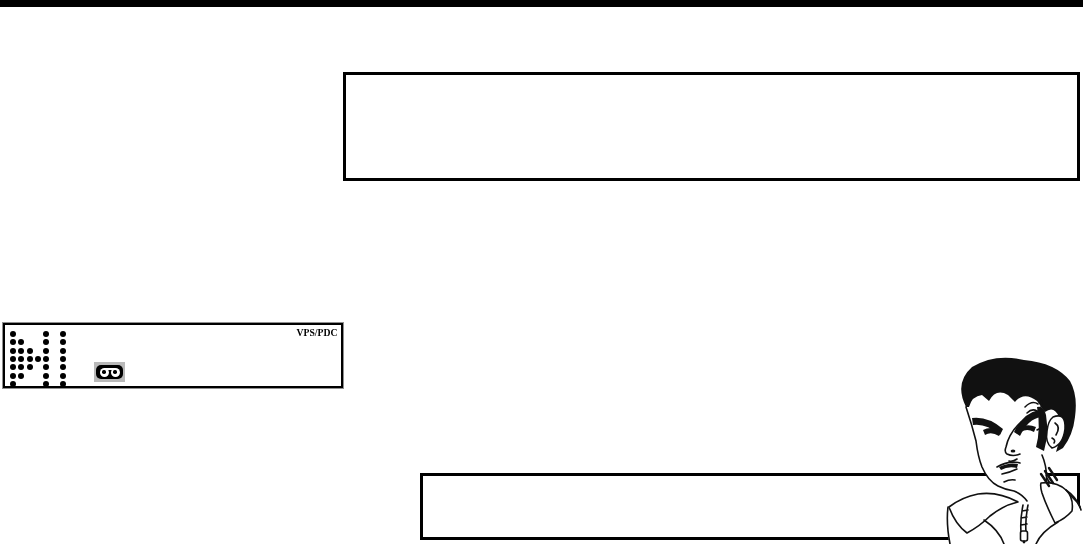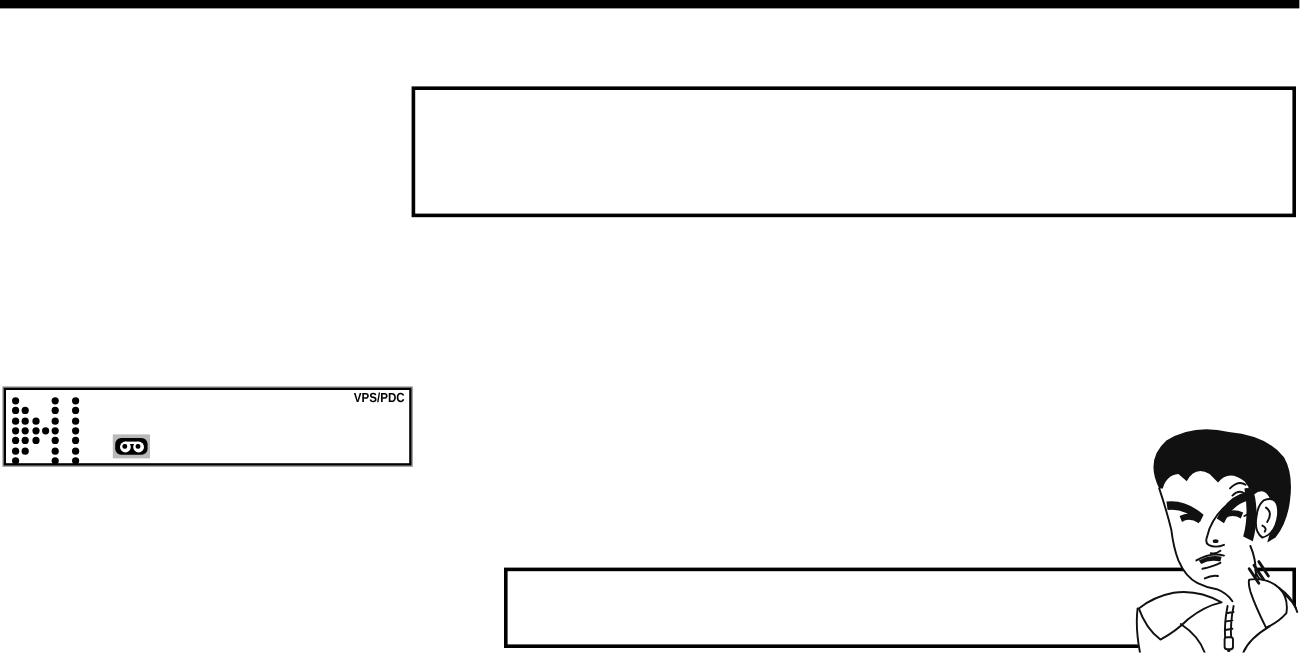--- a/index.html
+++ b/index.html
@@ -1,21 +1,21 @@
 <!DOCTYPE html>
 <html style="--bg: #ffffff; --ink: #000000; --panel-border: #000000; --panel-shadow: #909090; --dot: #000000; --cas-bg: #b9b9b9; --cas-body: #000000; --cas-reel: #ffffff; --line: #111111; --fill: #ffffff;"><head>
 <meta charset="utf-8">
 <style>
   html,body{margin:0;padding:0;}
   .page{
     position:relative;
     width:1083px;height:544px;
     background:var(--bg,#fff);
     overflow:hidden;
-    font-family:Liberation Sans, sans-serif;
+    font-family:Liberation Serif, serif;
   }
   .top-rule{
     position:absolute;left:0;top:0;width:1083px;height:7px;
     background:var(--ink,#000);
   }
   .box{
     position:absolute;background:transparent;
     border:3px solid var(--ink,#000);
     box-sizing:border-box;
   }

